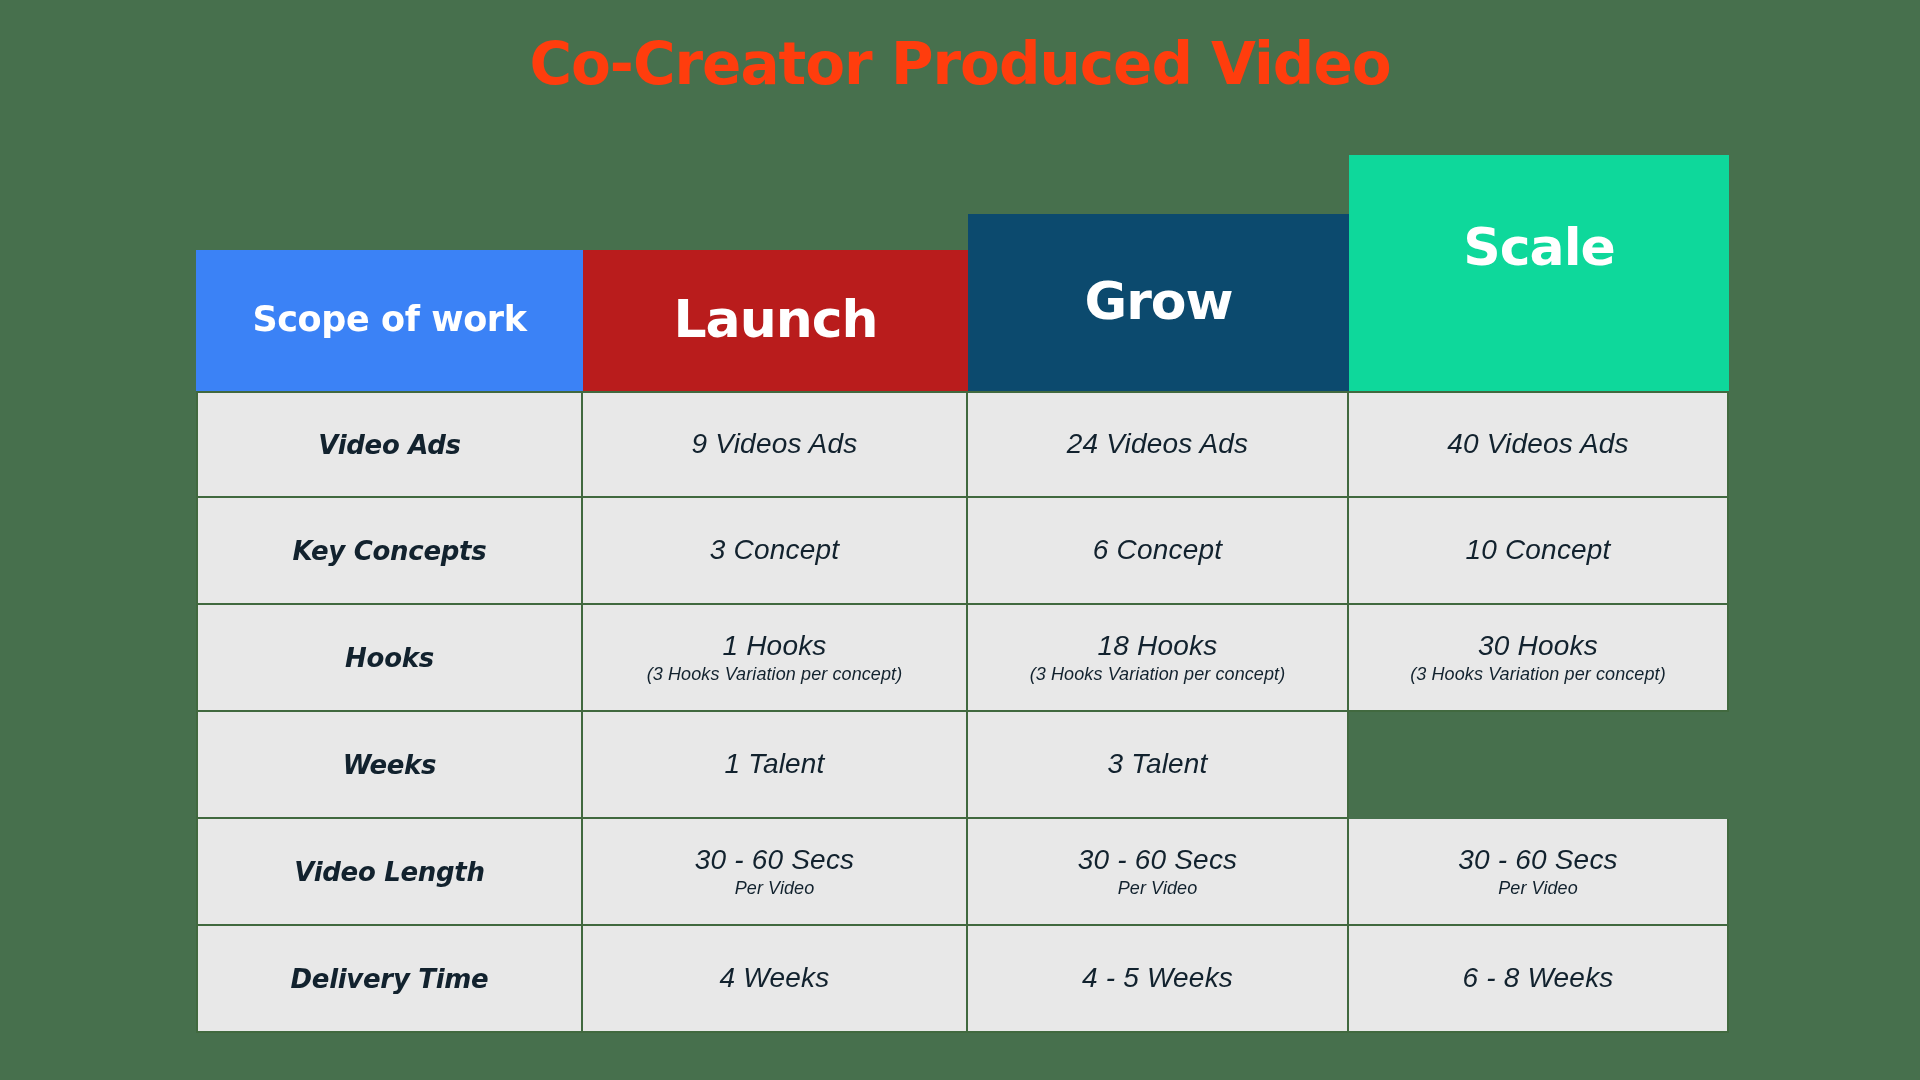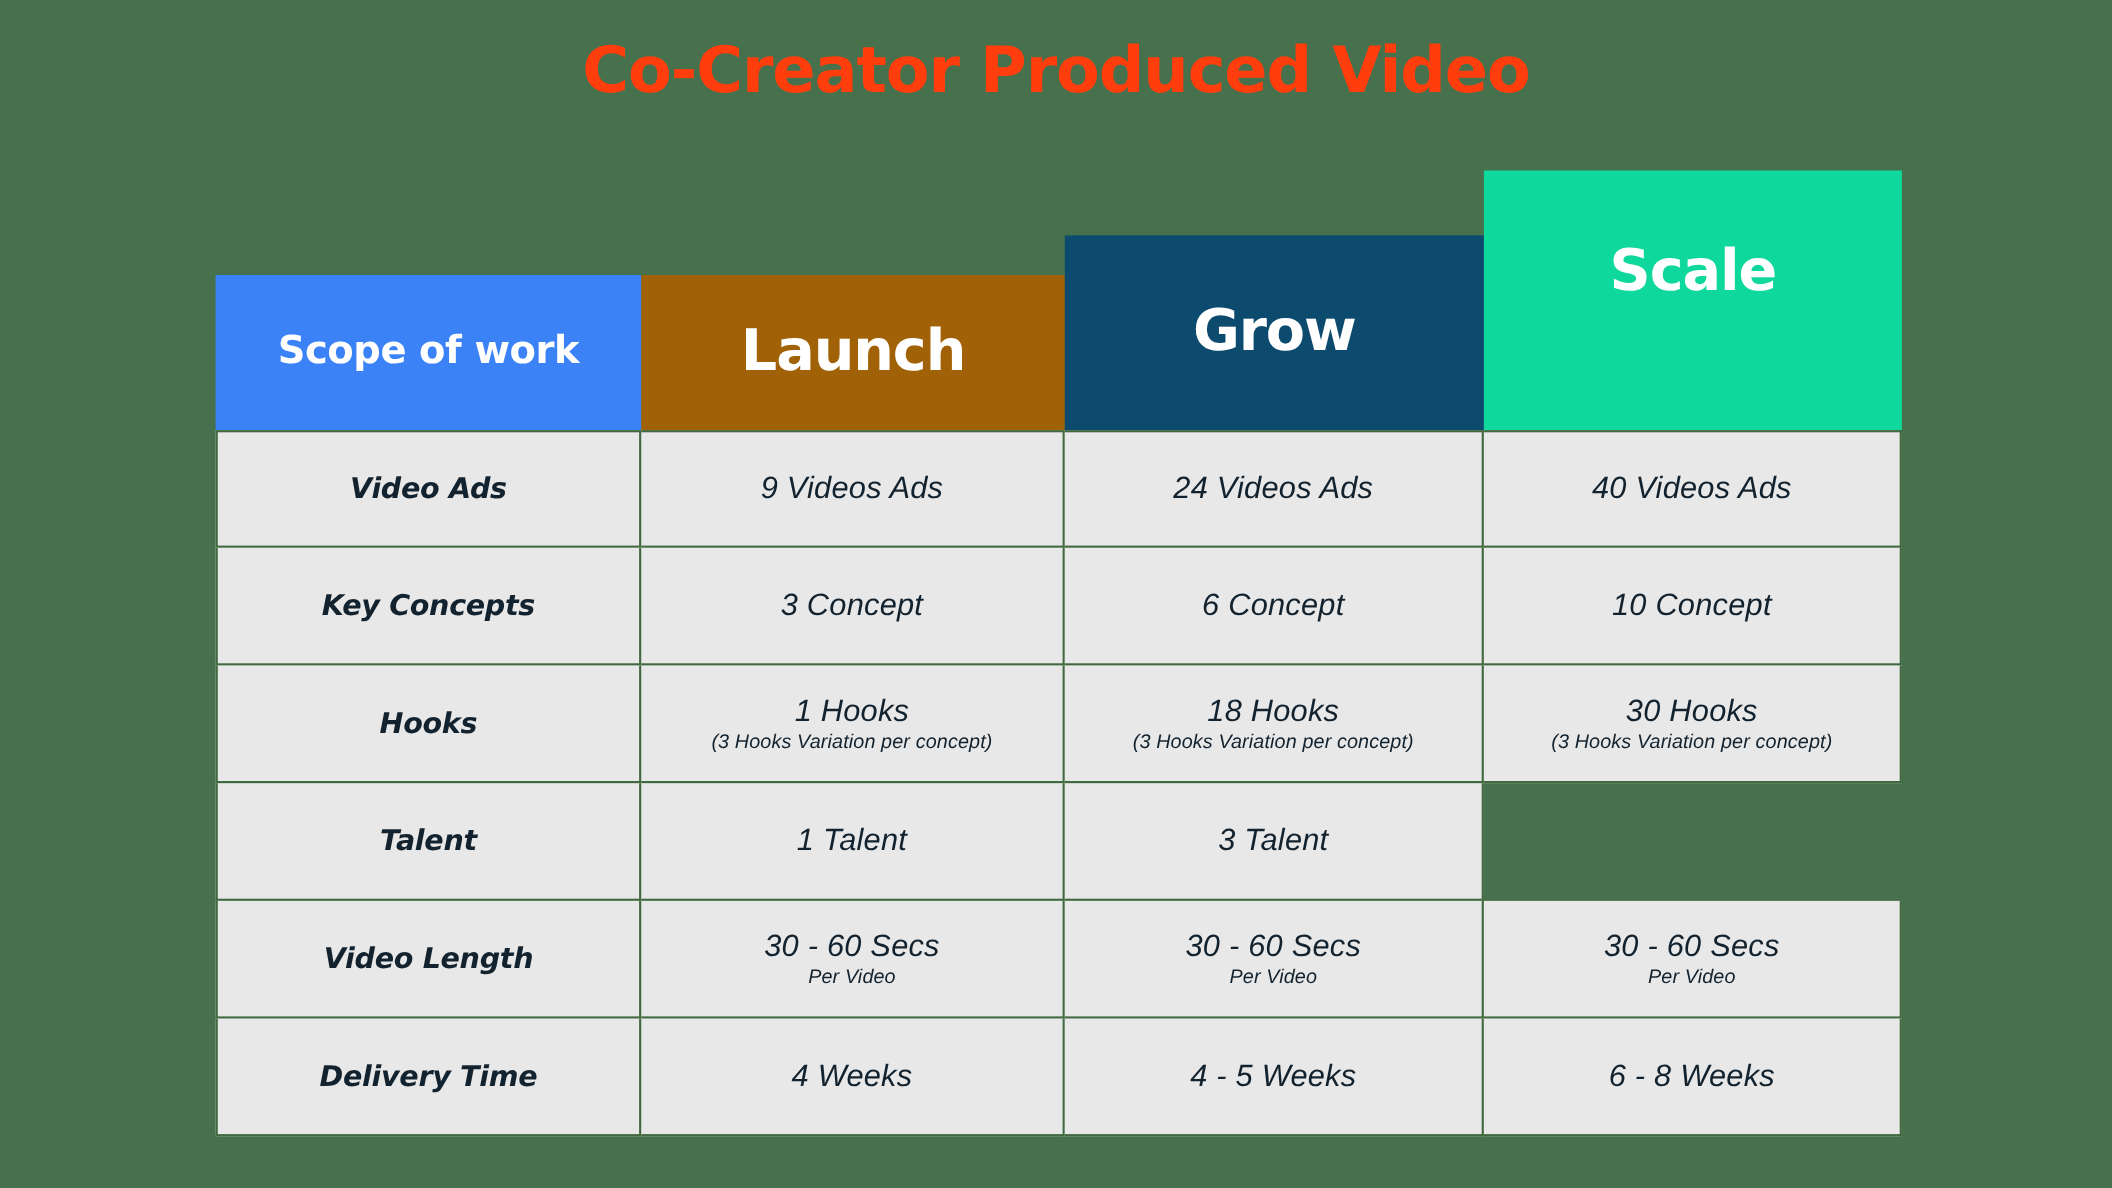--- a/index.html
+++ b/index.html
@@ -74,21 +74,21 @@
     height: 141px;
     background: #3b82f6;
     font-size: 35px;
     letter-spacing: -0.4px;
   }
 
   .th-launch {
     left: 387px;
     width: 385px;
     height: 141px;
-    background: #a16207;
+    background: #b91c1c;
     font-size: 52px;
     letter-spacing: -1px;
   }
 
   .th-grow {
     left: 772px;
     width: 381px;
     height: 177px;
     background: #0c4a6e;
     font-size: 52px;
@@ -251,21 +251,21 @@
           <span class="sub">(3 Hooks Variation per concept)</span>
         </div>
         <div class="td td-scale">
           <span class="val">30 Hooks</span>
           <span class="sub">(3 Hooks Variation per concept)</span>
         </div>
       </div>
 
       <div class="tr">
         <div class="td td-scope">
-          <span>Talent</span>
+          <span>Weeks</span>
         </div>
         <div class="td td-launch">
           <span class="val">1 Talent</span>
 
         </div>
         <div class="td td-grow">
           <span class="val">3 Talent</span>
 
         </div>
       </div>

